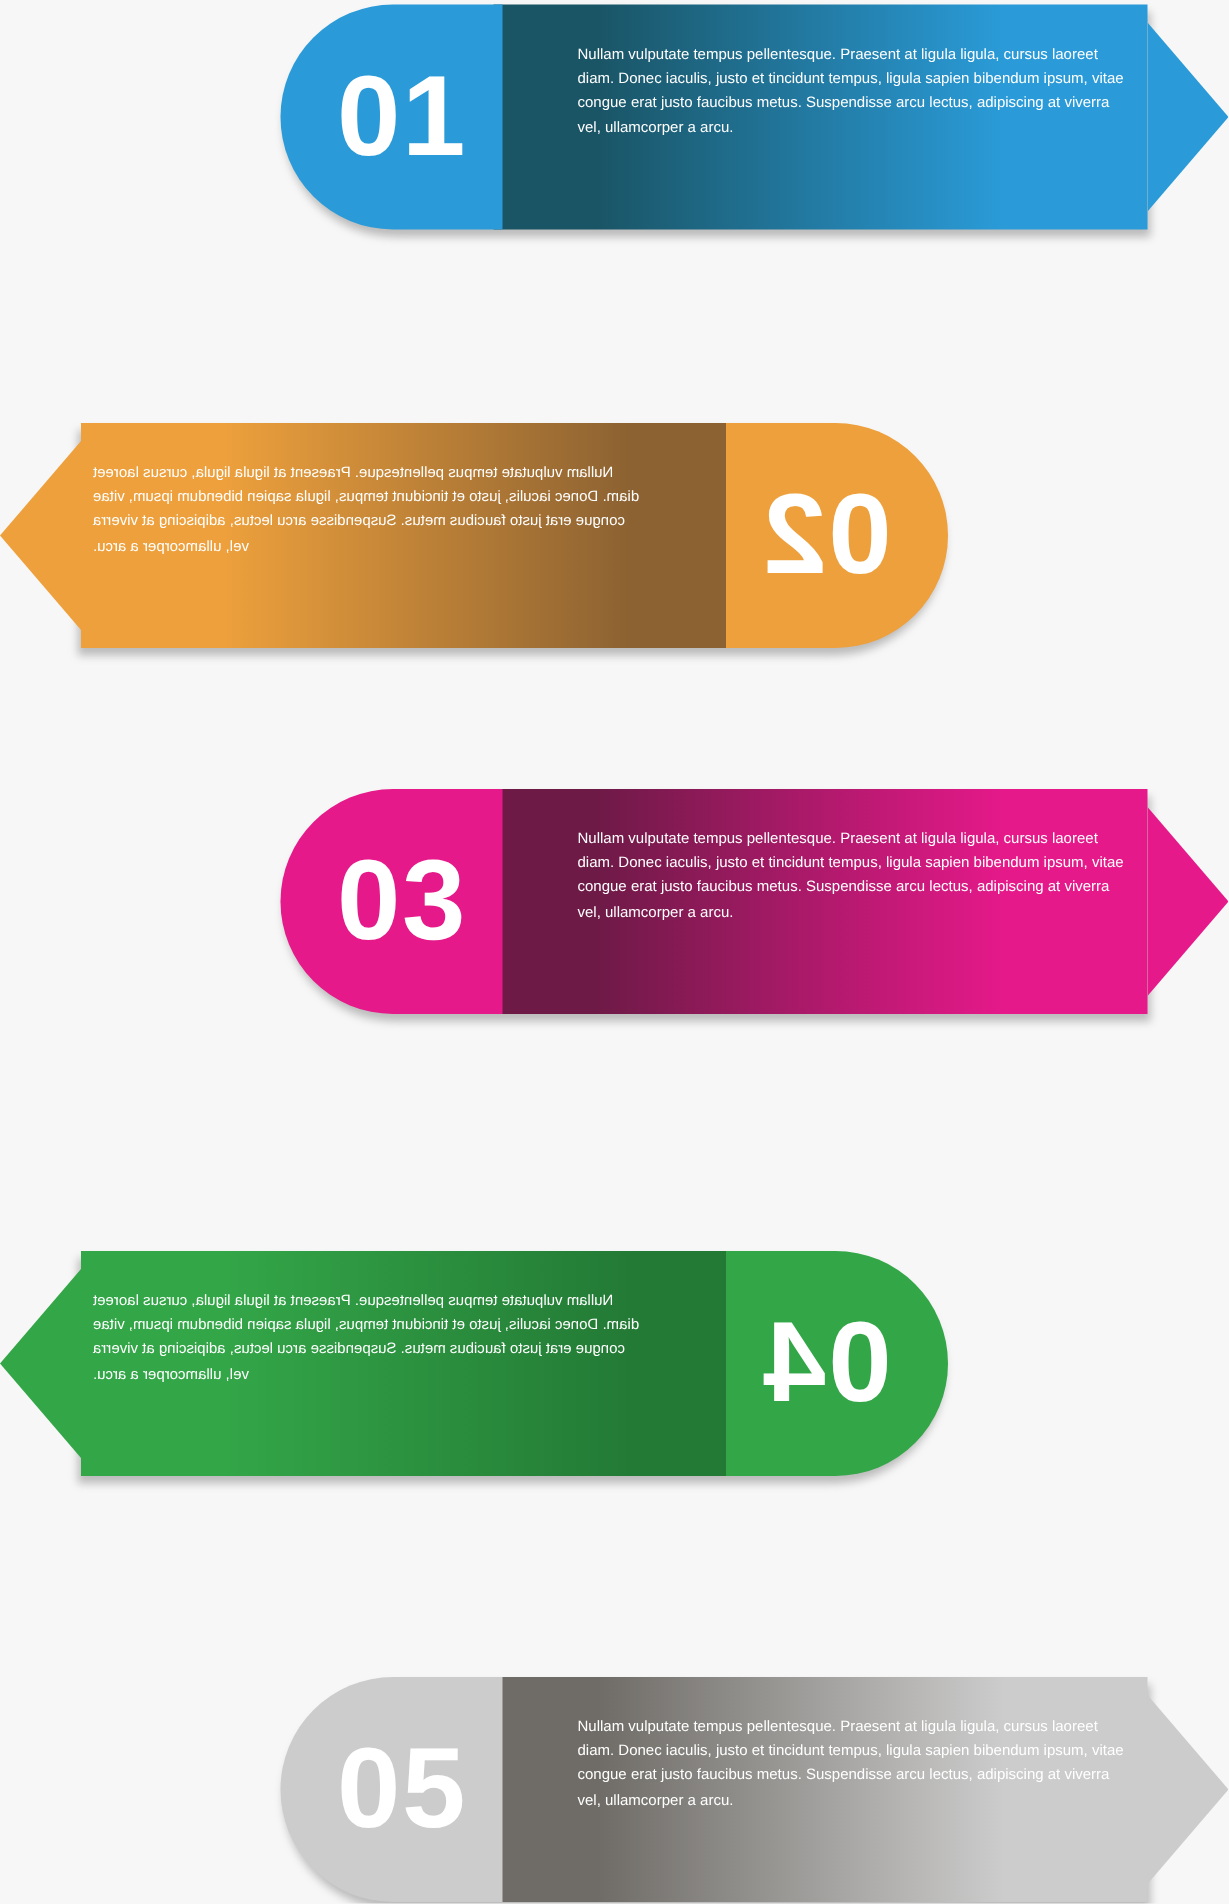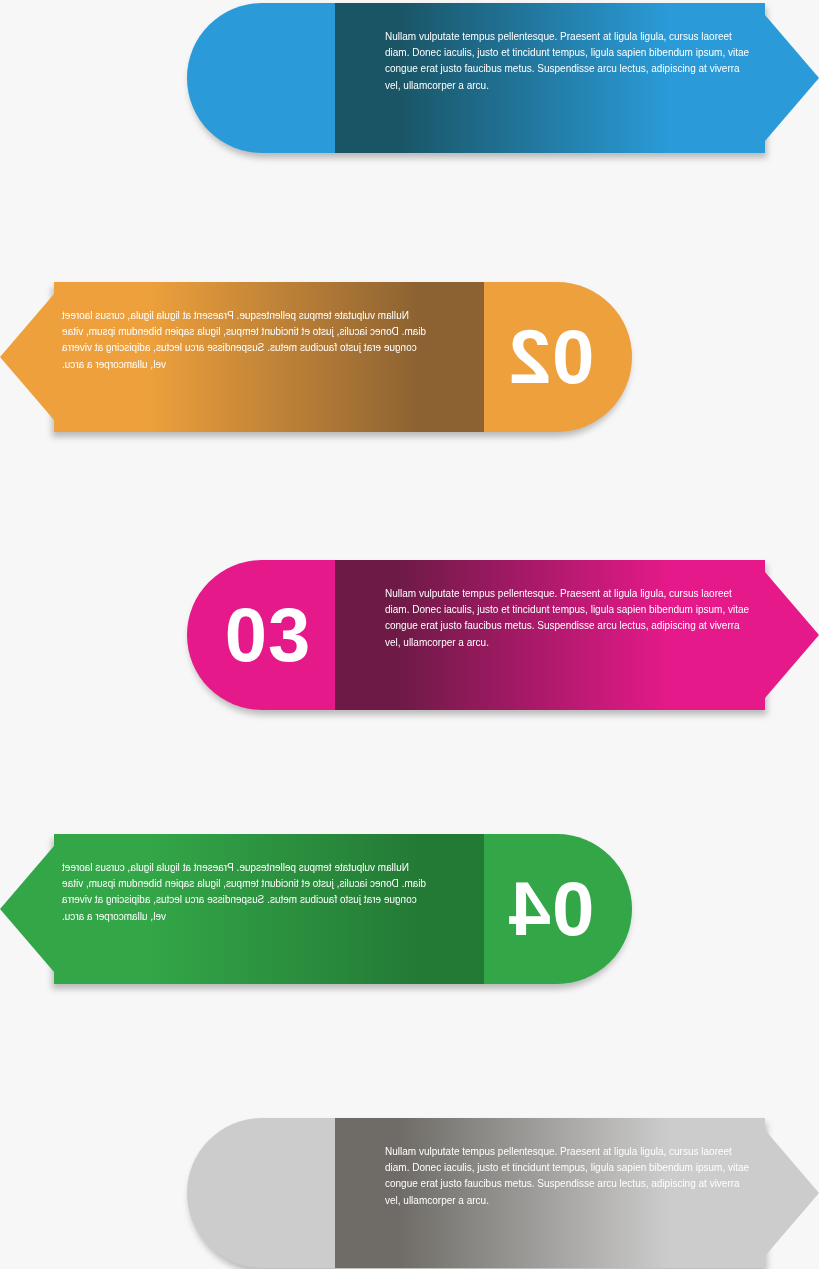--- a/index.html
+++ b/index.html
@@ -114,34 +114,35 @@
 </head>
 <body style="background: rgb(247, 247, 247);">
 
 <div id="banner-stack">
     <div class="banner dir-right" style="top: 3px;">
       <div class="banner-inner">
         <div class="shadow-layer"></div>
         <div class="body-bar" style="background: linear-gradient(to right, rgb(26, 85, 102) 0%, rgb(26, 85, 102) 16%, rgb(42, 155, 216) 78%, rgb(42, 155, 216) 100%);"></div>
         <div class="arrow-tip" style="background: rgb(42, 155, 216);"></div>
         <div class="cap" style="background: rgb(42, 155, 216);"></div>
+        <div class="number">01</div>
         <div class="body-text">Nullam vulputate tempus pellentesque. Praesent at ligula ligula, cursus laoreet diam. Donec iaculis, justo et tincidunt tempus, ligula sapien bibendum ipsum, vitae congue erat justo faucibus metus. Suspendisse arcu lectus, adipiscing at viverra vel, ullamcorper a arcu.</div>
       </div>
     </div>
     <div class="banner dir-left" style="top: 282px;">
       <div class="banner-inner">
         <div class="shadow-layer"></div>
         <div class="body-bar" style="background: linear-gradient(to right, rgb(140, 98, 50) 0%, rgb(140, 98, 50) 16%, rgb(237, 160, 60) 78%, rgb(237, 160, 60) 100%);"></div>
         <div class="arrow-tip" style="background: rgb(237, 160, 60);"></div>
         <div class="cap" style="background: rgb(237, 160, 60);"></div>
         <div class="number">02</div>
         <div class="body-text">Nullam vulputate tempus pellentesque. Praesent at ligula ligula, cursus laoreet diam. Donec iaculis, justo et tincidunt tempus, ligula sapien bibendum ipsum, vitae congue erat justo faucibus metus. Suspendisse arcu lectus, adipiscing at viverra vel, ullamcorper a arcu.</div>
       </div>
     </div>
-    <div class="banner dir-right" style="top: 560px;">
+    <div class="banner dir-right" style="top: 526px;">
       <div class="banner-inner">
         <div class="shadow-layer"></div>
         <div class="body-bar" style="background: linear-gradient(to right, rgb(110, 26, 71) 0%, rgb(110, 26, 71) 16%, rgb(229, 25, 138) 78%, rgb(229, 25, 138) 100%);"></div>
         <div class="arrow-tip" style="background: rgb(229, 25, 138);"></div>
         <div class="cap" style="background: rgb(229, 25, 138);"></div>
         <div class="number">03</div>
         <div class="body-text">Nullam vulputate tempus pellentesque. Praesent at ligula ligula, cursus laoreet diam. Donec iaculis, justo et tincidunt tempus, ligula sapien bibendum ipsum, vitae congue erat justo faucibus metus. Suspendisse arcu lectus, adipiscing at viverra vel, ullamcorper a arcu.</div>
       </div>
     </div>
     <div class="banner dir-left" style="top: 834px;">
@@ -153,16 +154,17 @@
         <div class="number">04</div>
         <div class="body-text">Nullam vulputate tempus pellentesque. Praesent at ligula ligula, cursus laoreet diam. Donec iaculis, justo et tincidunt tempus, ligula sapien bibendum ipsum, vitae congue erat justo faucibus metus. Suspendisse arcu lectus, adipiscing at viverra vel, ullamcorper a arcu.</div>
       </div>
     </div>
     <div class="banner dir-right" style="top: 1118px;">
       <div class="banner-inner">
         <div class="shadow-layer"></div>
         <div class="body-bar" style="background: linear-gradient(to right, rgb(111, 108, 103) 0%, rgb(111, 108, 103) 16%, rgb(204, 204, 204) 78%, rgb(204, 204, 204) 100%);"></div>
         <div class="arrow-tip" style="background: rgb(204, 204, 204);"></div>
         <div class="cap" style="background: rgb(204, 204, 204);"></div>
+        <div class="number">05</div>
         <div class="body-text">Nullam vulputate tempus pellentesque. Praesent at ligula ligula, cursus laoreet diam. Donec iaculis, justo et tincidunt tempus, ligula sapien bibendum ipsum, vitae congue erat justo faucibus metus. Suspendisse arcu lectus, adipiscing at viverra vel, ullamcorper a arcu.</div>
       </div>
     </div>
   </div>
 
 </body></html>

